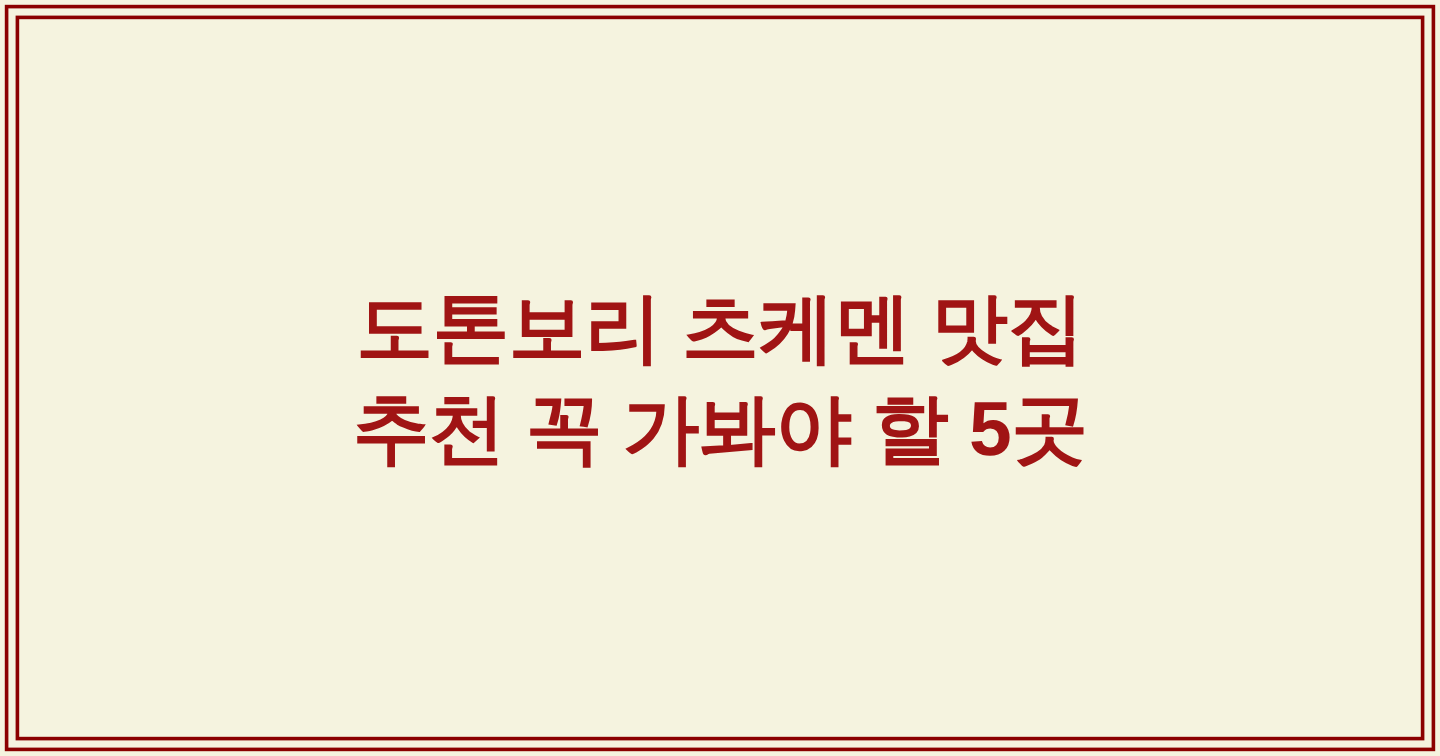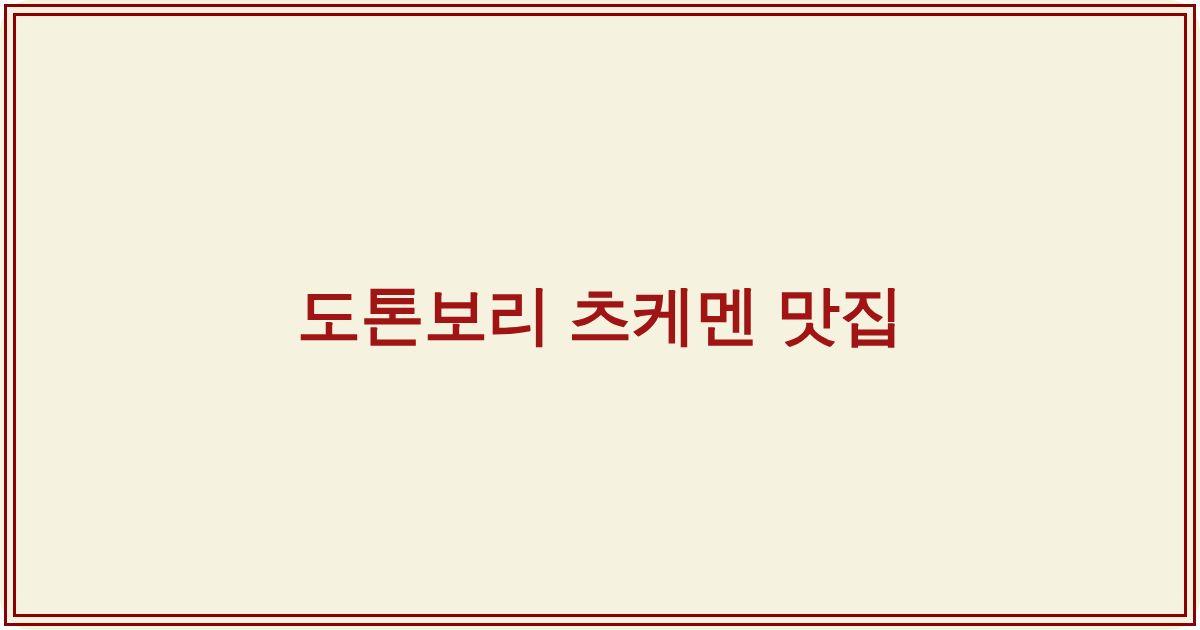--- a/index.html
+++ b/index.html
@@ -15,21 +15,20 @@
     font-family: "Liberation Sans", "DejaVu Sans", sans-serif;
   }
 
   
   .thumb-card {
     position: relative;
     box-sizing: border-box;
     width: 1200px;
     height: 630px;
     background: #F5F3DF;
-    border-radius: 31px;
   }
 
   
   .frame-outer {
     position: absolute;
     left: 4px;
     top: 4px;
     right: 4px;
     bottom: 4px;
     box-sizing: border-box;
@@ -81,16 +80,17 @@
 <body>
 
 <div class="thumb-card">
 
   <div class="frame-outer"></div>
   <div class="frame-inner"></div>
 
   <div class="title-stage">
     <div class="title-block">
       <span class="title-line">도톤보리 츠케멘 맛집</span>
+      <span class="title-line">추천 꼭 가봐야 할 5곳</span>
     </div>
   </div>
 
 </div>
 
 </body></html>

